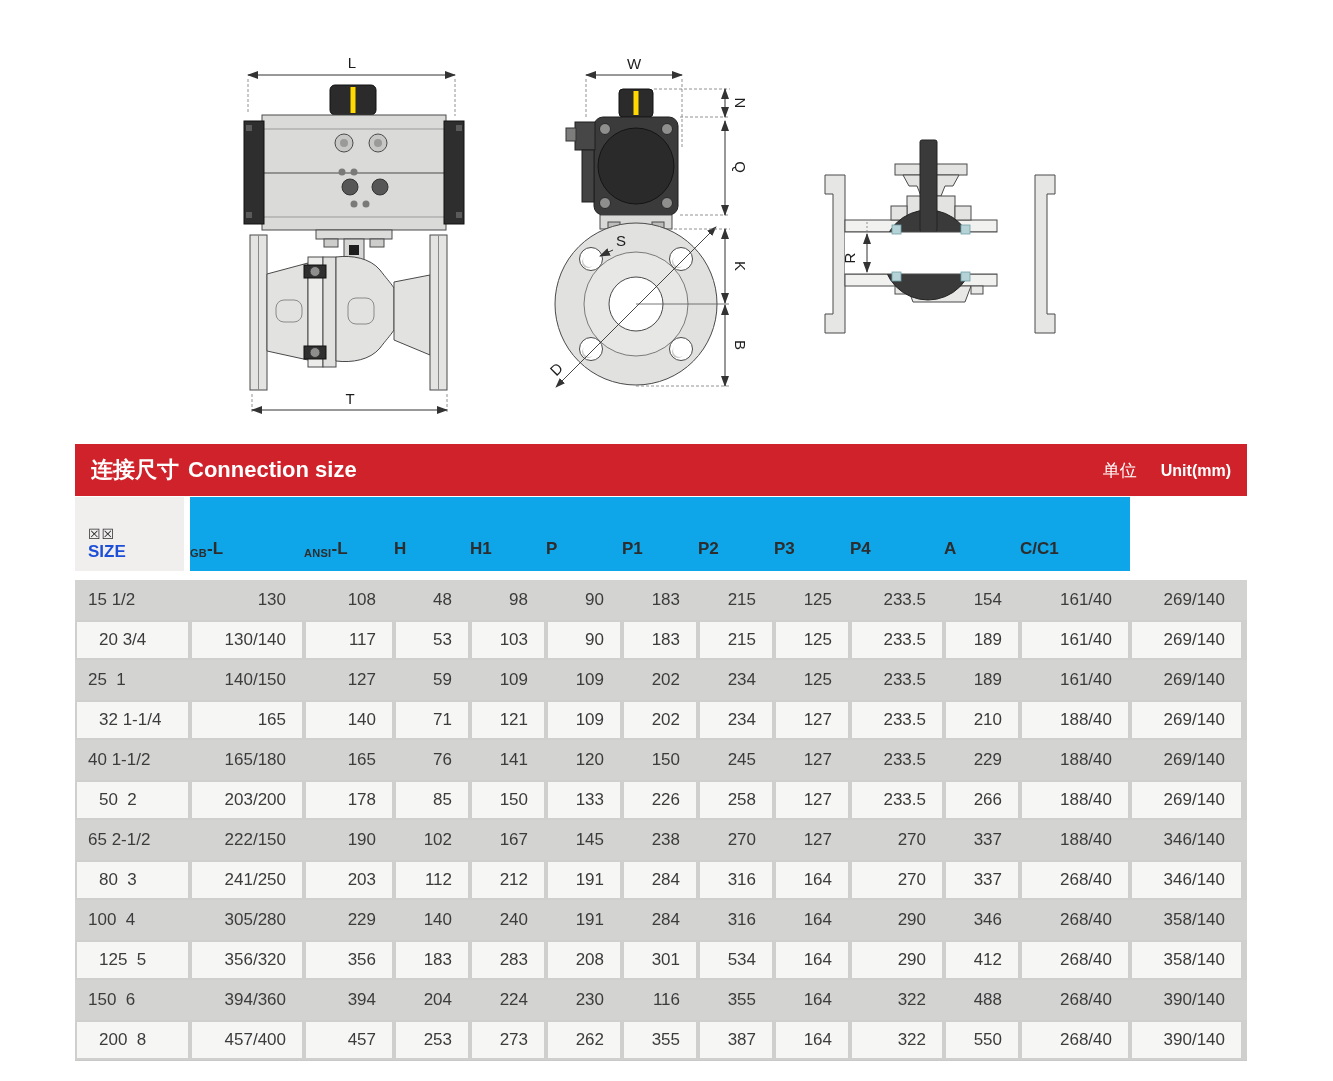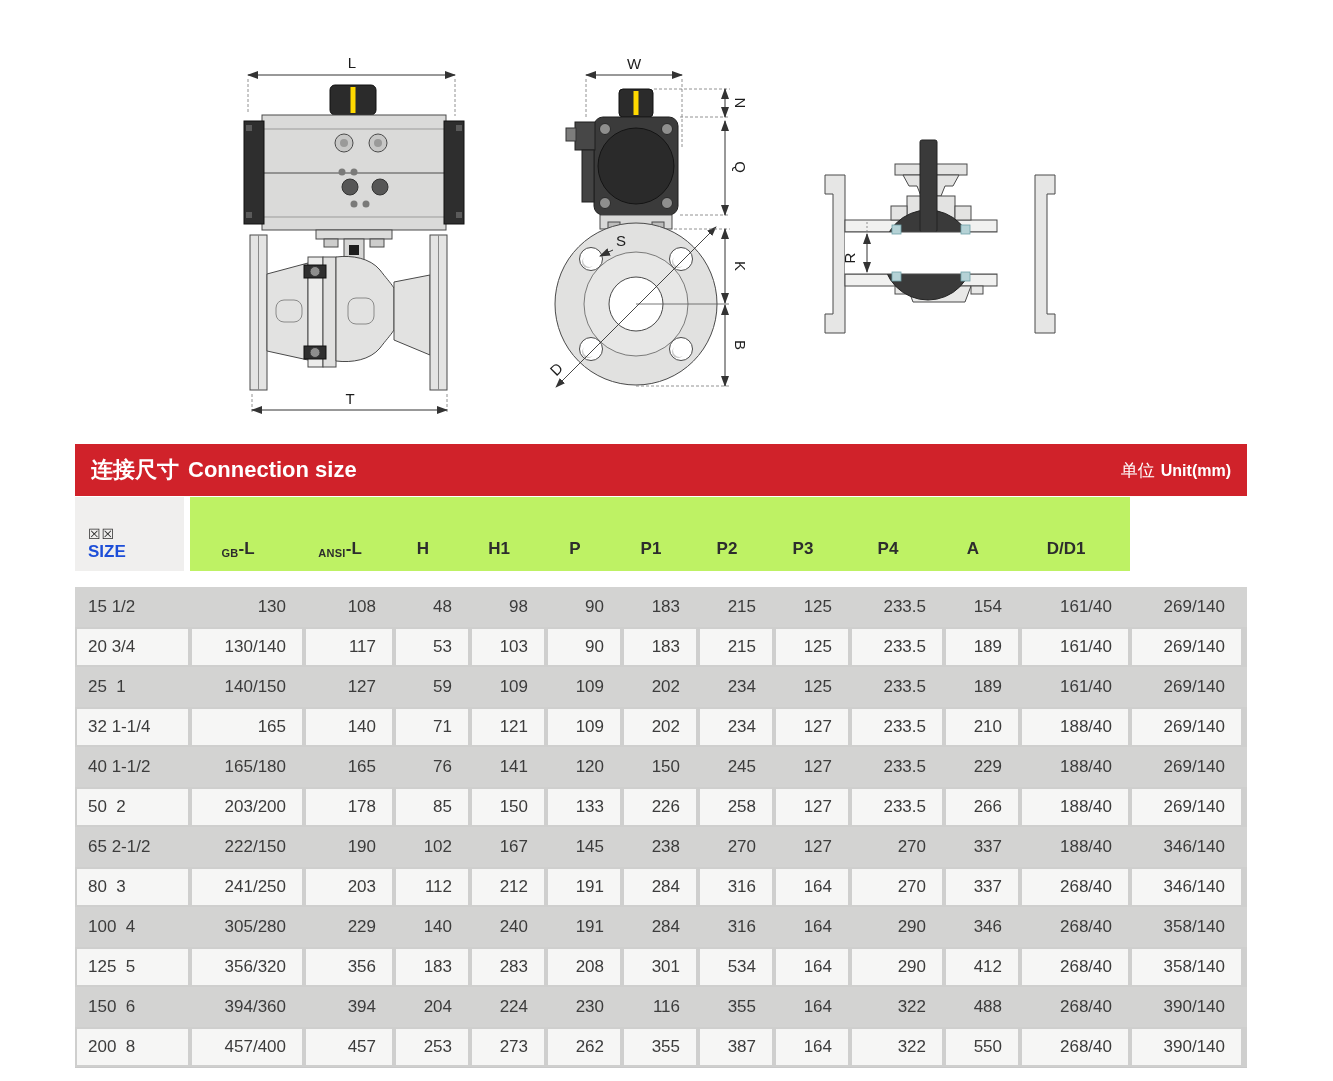--- a/index.html
+++ b/index.html
@@ -9,42 +9,42 @@
   .drawings{position:absolute;left:0;top:0;width:1333px;height:443px;}
   .dwg{position:absolute;}
   .dwg text{font-family:"Liberation Sans",sans-serif;font-size:15px;fill:#1c1c1c;}
   
   .table-block{position:absolute;left:75px;top:444px;width:1172px;}
   .title-bar{height:52px;background:#d0222a;display:flex;align-items:center;
              justify-content:space-between;padding:0 16px;box-sizing:border-box;color:#fff;}
   .title-left{display:flex;align-items:baseline;gap:9px;}
   .title-zh{font-size:22px;font-weight:bold;}
   .title-en{font-size:22px;font-weight:bold;}
-  .unit-wrap{display:flex;align-items:baseline;gap:6px;}
+  .unit-wrap{display:flex;align-items:baseline;gap:24px;}
   .unit-zh{font-size:17px;}
   .unit-en{font-size:16px;font-weight:bold;}
   .grid-cols{display:grid;grid-template-columns:115px 114px 90px 76px 76px 76px 76px 76px 76px 94px 76px 110px 113px;}
   .header-row{height:74px;background:#ffffff;margin-top:1px;}
-  .hcell{background:#bef264;display:flex;align-items:flex-end;justify-content:center;
+  .hcell{background:#0ea5e9;display:flex;align-items:flex-end;justify-content:flex-start;
          padding:0 18px 12px 0;box-sizing:border-box;color:#2d2d2d;}
   .hcell .hsmall{font-size:11px;font-weight:bold;letter-spacing:.3px;}
   .hcell .hmain{font-size:17px;font-weight:bold;}
   .hcell-size{background:#f0efee;margin-right:6px;display:flex;flex-direction:column;
               justify-content:flex-end;align-items:flex-start;padding:0 0 10px 13px;box-sizing:border-box;}
   .size-boxes{font-size:14px;color:#2d2d2d;letter-spacing:1px;line-height:16px;}
   .size-word{font-size:17px;font-weight:bold;color:#1d4ed8;line-height:19px;}
-  .tbody{background:#bef264;margin-top:16px;border-bottom:1px solid #c9c9c9;}
+  .tbody{background:#bef264;margin-top:9px;border-bottom:1px solid #c9c9c9;}
   .trow{height:40px;}
   .trow .cell{display:flex;align-items:center;justify-content:flex-end;
               padding-right:18px;box-sizing:border-box;font-size:17px;color:#3c3c3c;}
   .trow .size-cell{justify-content:flex-start;padding-left:13px;padding-right:0;white-space:pre;}
   .row-dark{background:#d3d3d2;}
   .row-light{background:#cfcfce;}
   .row-light .cell{background:#f6f6f5;margin:2px 2px;padding-right:16px;}
-  .row-light .size-cell{padding-left:11px;}
+  .row-light .size-cell{padding-left:22px;}
 </style>
 </head>
 <body>
 
 <div class="page">
 
   <div class="drawings">
 
     <svg class="dwg" style="left:232px;top:52px" width="240" height="372" viewBox="0 0 240 372">
       <defs>
@@ -268,21 +268,21 @@
         <div class="hcell">
           <span class="hsmall"></span>
           <span class="hmain">P4</span>
         </div>
         <div class="hcell">
           <span class="hsmall"></span>
           <span class="hmain">A</span>
         </div>
         <div class="hcell">
           <span class="hsmall"></span>
-          <span class="hmain">D/D1</span>
+          <span class="hmain">C/C1</span>
         </div>
       </div>
 
     <div class="tbody">
 
     <div class="grid-cols trow row-dark">
           <div class="cell size-cell">15 1/2</div>
           <div class="cell num-cell">130</div>
           <div class="cell num-cell">108</div>
           <div class="cell num-cell">48</div>

